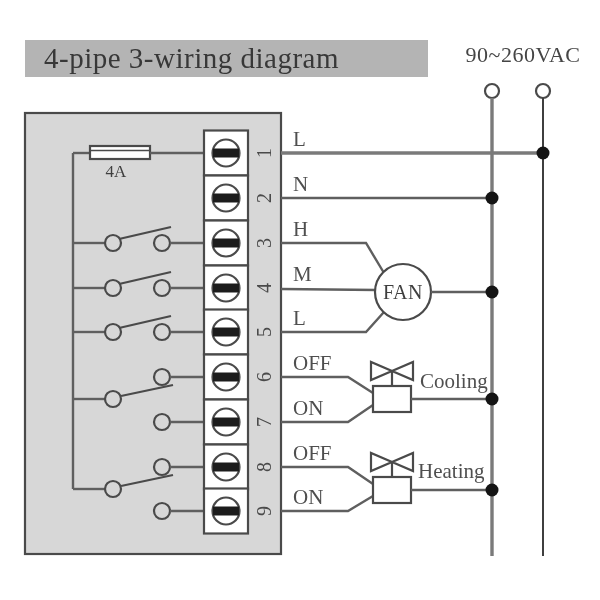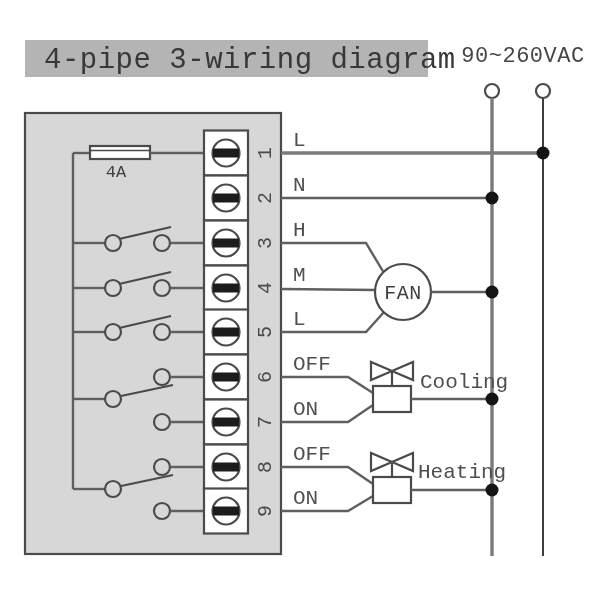--- a/index.html
+++ b/index.html
@@ -1,17 +1,17 @@
 <!DOCTYPE html>
 <html><head>
 <meta charset="utf-8">
 <style>
   html,body{margin:0;padding:0;background:#ffffff;}
   .stage{width:516px;height:600px;position:relative;background:#fff;
-         font-family:Liberation Mono, monospace;}
+         font-family:Liberation Serif, serif;}
   svg{display:block;}
   .title-text{font-size:29px;fill:#383838;letter-spacing:.5px;}
   .power-text{font-size:22px;fill:#454545;letter-spacing:.5px;}
   .lbl{font-size:21px;fill:#4f4f4f;}
   .num{font-size:20px;fill:#4a4a4a;}
   .small{font-size:17px;fill:#3f3f3f;}
   .fan-text{font-size:20px;fill:#3f3f3f;letter-spacing:.5px;}
   .wire{stroke:#5f5f5f;stroke-width:2.4;fill:none;}
   .wire-thick{stroke:#7a7a7a;stroke-width:3.4;fill:none;}
   .wire-dark{stroke:#3f3f3f;stroke-width:2;fill:none;}

